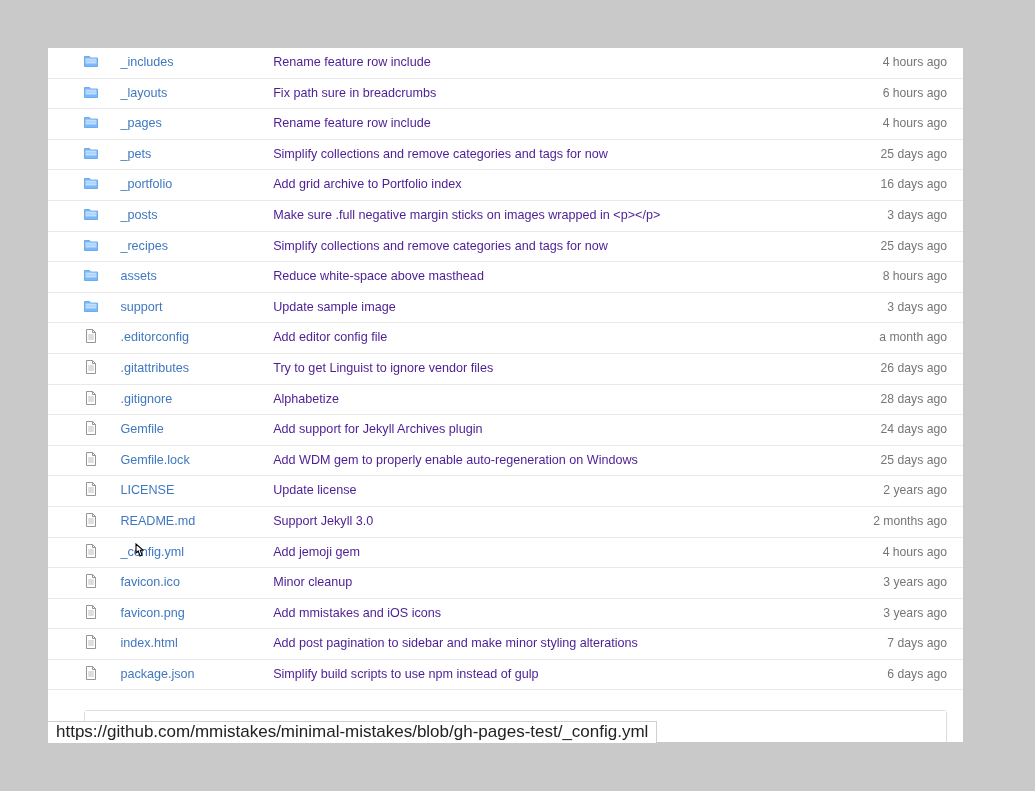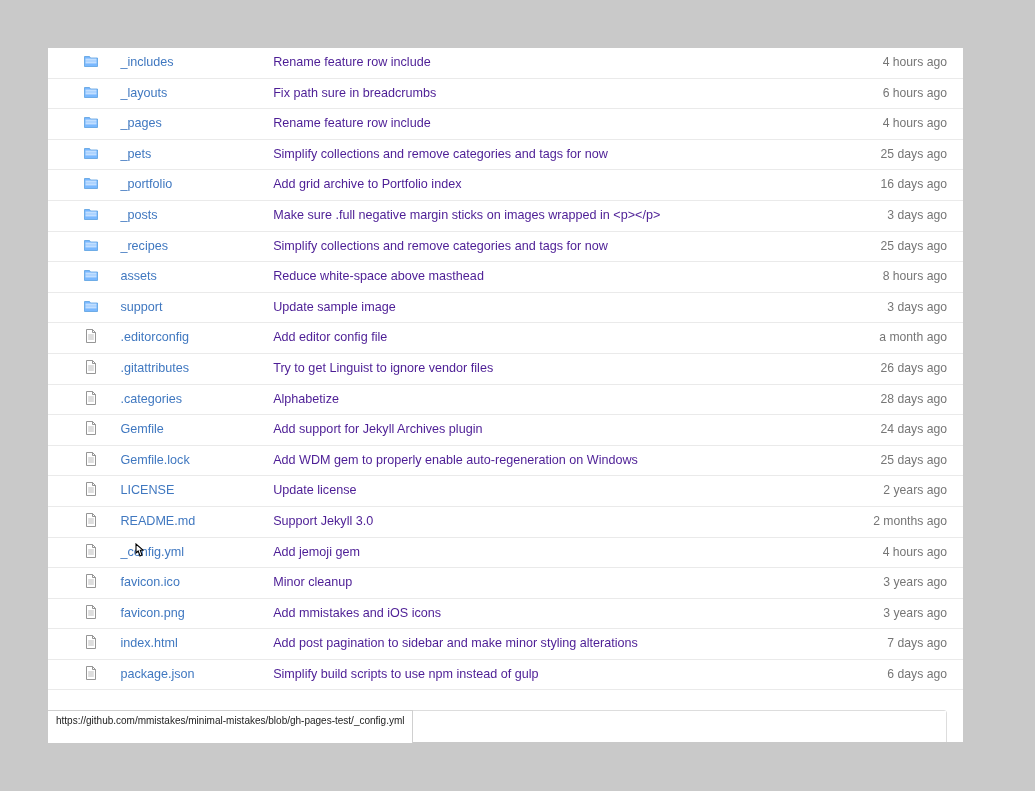--- a/index.html
+++ b/index.html
@@ -110,23 +110,23 @@
   
   .status-bar {
     position: absolute;
     left: 48px;
     bottom: 48px;
     height: 20px;
     line-height: 20px;
     background: #ffffff;
     border-top: 1px solid #d0d0d0;
     border-right: 1px solid #d0d0d0;
-    font-size: 10px;
+    font-size: 17px;
     color: #222;
-    padding: 0 8px 12px 8px;
+    padding: 0 8px 1px 8px;
     white-space: nowrap;
     font-family: "Liberation Sans", sans-serif;
   }
   
   .cursor {
     position: absolute;
     left: 131px;
     top: 543px;
     width: 16px;
     height: 22px;
@@ -266,21 +266,21 @@
             <td class="col-time">26 days ago</td>
           </tr>
           <tr class="file-row">
             <td class="col-icon"><span class="icon"><svg width="14" height="14" viewBox="0 0 14 14">
                   <path d="M2.5 0.5 h6 l3 3 v10 h-9 z" fill="#ffffff" stroke="#8a8a8a" stroke-width="0.9"></path>
                   <path d="M8.5 0.5 v3 h3" fill="none" stroke="#8a8a8a" stroke-width="0.9"></path>
                   <line x1="4.2" y1="6" x2="9.8" y2="6" stroke="#aaa" stroke-width="0.8"></line>
                   <line x1="4.2" y1="8" x2="9.8" y2="8" stroke="#aaa" stroke-width="0.8"></line>
                   <line x1="4.2" y1="10" x2="9.8" y2="10" stroke="#aaa" stroke-width="0.8"></line>
                 </svg></span></td>
-            <td class="col-name"><a class="name-link" href="#">.categories</a></td>
+            <td class="col-name"><a class="name-link" href="#">.gitignore</a></td>
             <td class="col-msg"><a class="msg-link" href="#">Alphabetize</a></td>
             <td class="col-time">28 days ago</td>
           </tr>
           <tr class="file-row">
             <td class="col-icon"><span class="icon"><svg width="14" height="14" viewBox="0 0 14 14">
                   <path d="M2.5 0.5 h6 l3 3 v10 h-9 z" fill="#ffffff" stroke="#8a8a8a" stroke-width="0.9"></path>
                   <path d="M8.5 0.5 v3 h3" fill="none" stroke="#8a8a8a" stroke-width="0.9"></path>
                   <line x1="4.2" y1="6" x2="9.8" y2="6" stroke="#aaa" stroke-width="0.8"></line>
                   <line x1="4.2" y1="8" x2="9.8" y2="8" stroke="#aaa" stroke-width="0.8"></line>
                   <line x1="4.2" y1="10" x2="9.8" y2="10" stroke="#aaa" stroke-width="0.8"></line>

